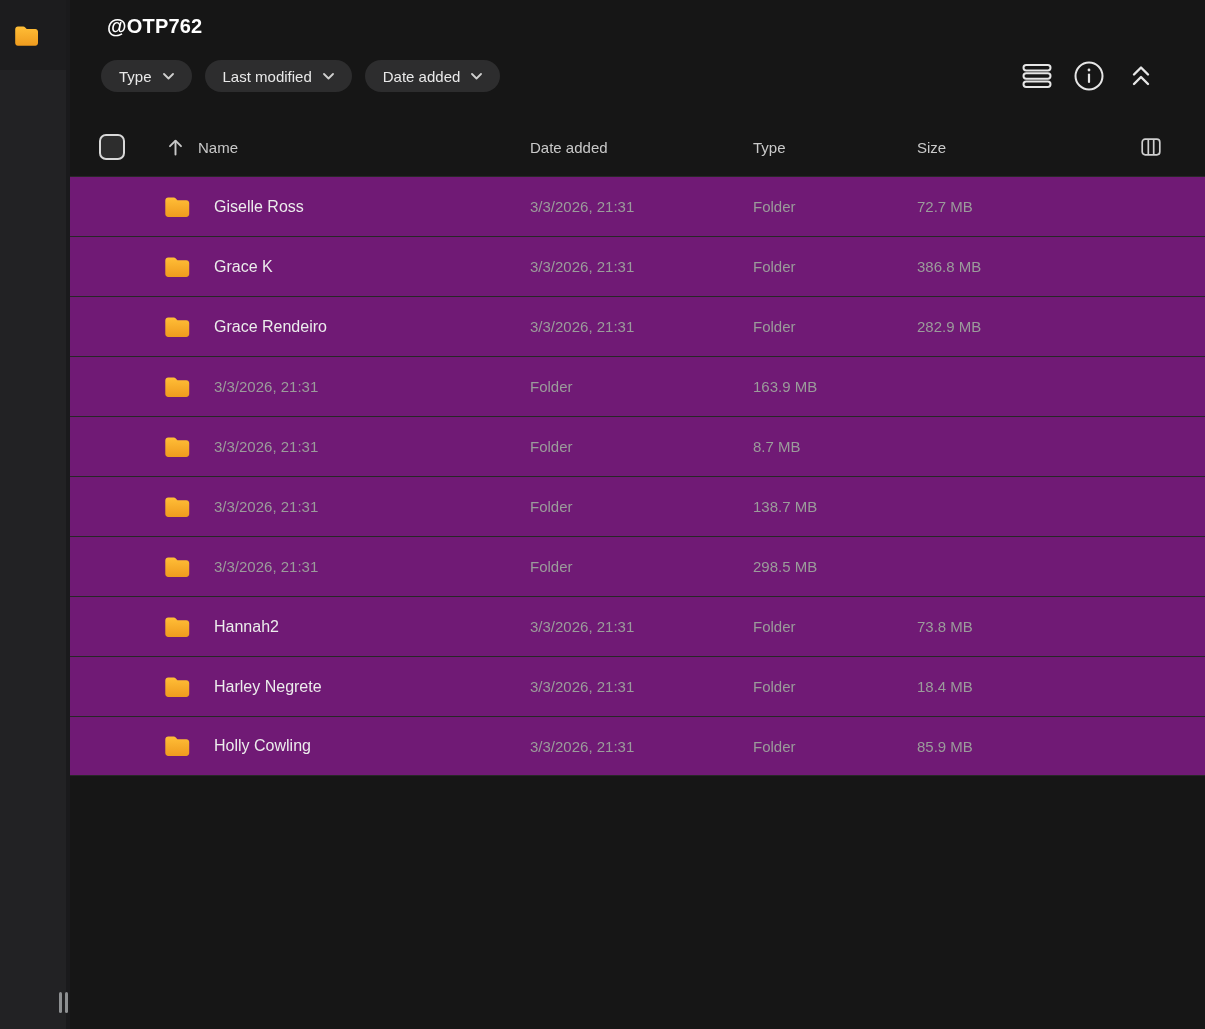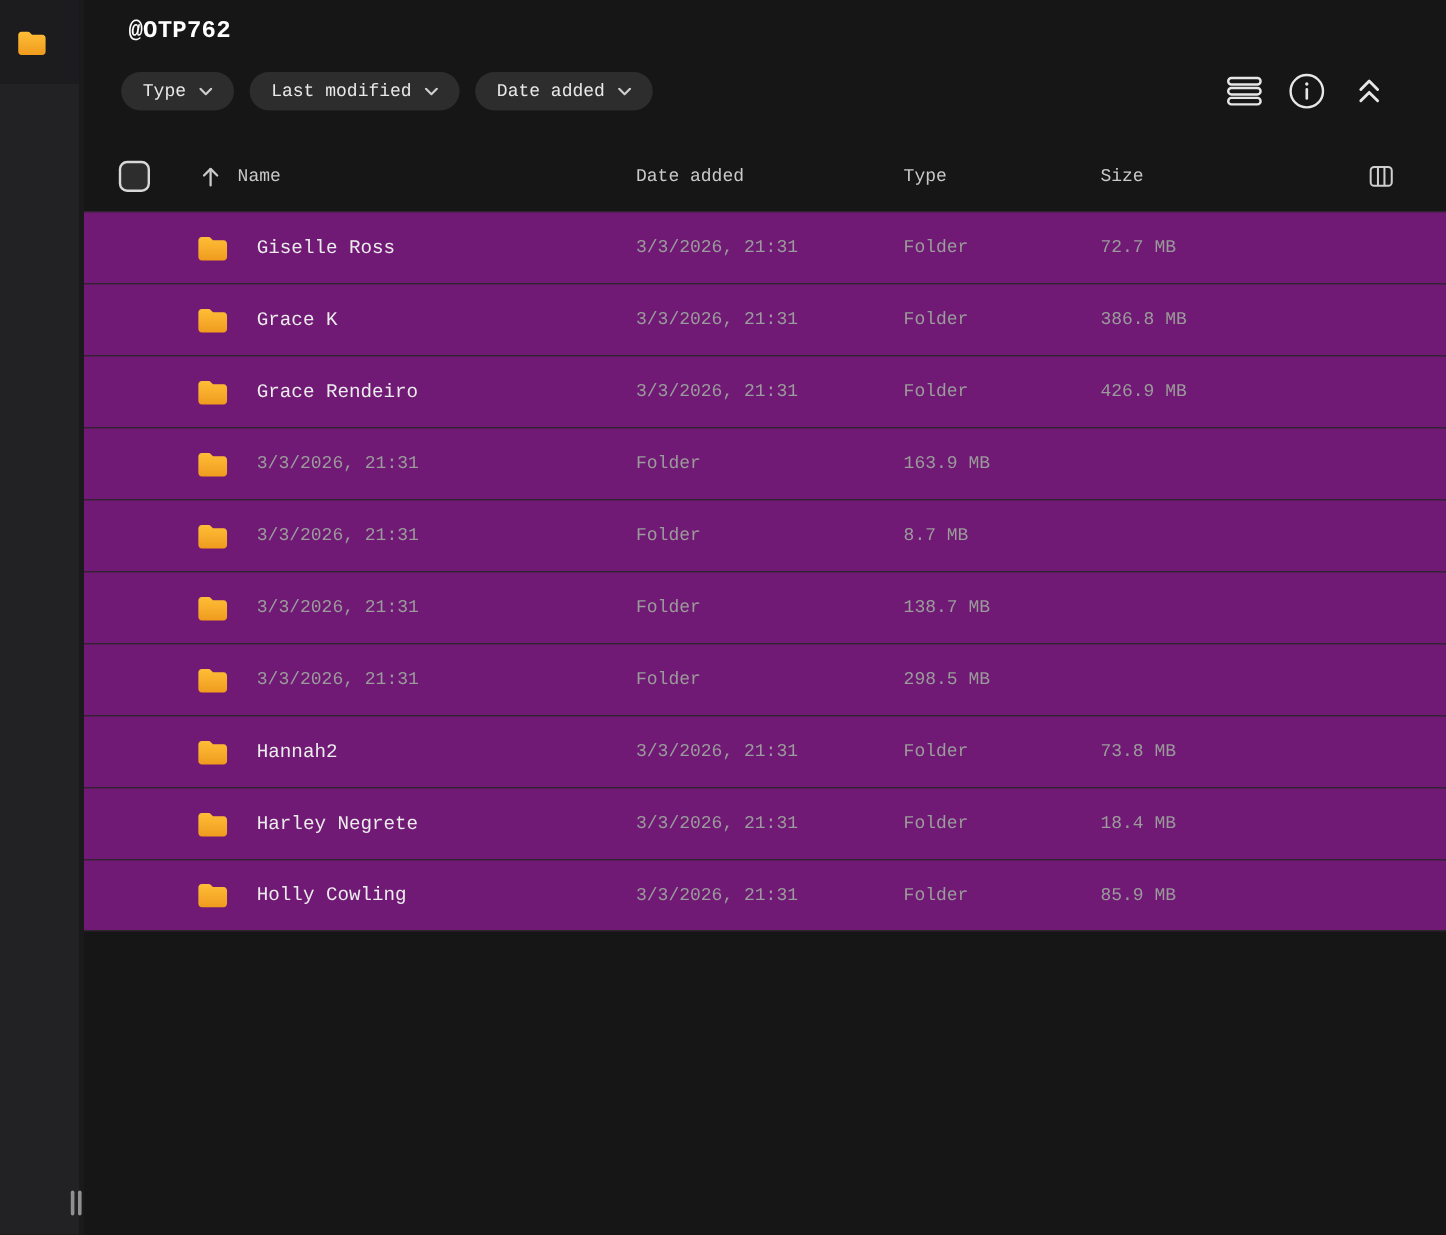--- a/index.html
+++ b/index.html
@@ -30,21 +30,21 @@
   .resize-handle {
     position:absolute; left:59px; bottom:16px;
     display:flex; gap:3px; cursor:col-resize;
   }
   .resize-handle i {
     display:block; width:3px; height:21px;
     background:#8e9092; border-radius:2px;
   }
 
   
-  .main { flex:1; display:flex; flex-direction:column; position:relative;font-family:Liberation Mono, monospace; }
+  .main { flex:1; display:flex; flex-direction:column; position:relative; }
 
   .titlebar { padding:15px 0 0 37px; height:60px; }
   .page-title { font-size:20px; font-weight:700; color:#ffffff; letter-spacing:.2px; }
 
   .toolbar {
     height:32px; display:flex; align-items:center;
     padding-left:31px; padding-right:48px;
   }
   .chips { display:flex; gap:13px; }
   .chip {
@@ -241,21 +241,21 @@
 
   <div class="row">
     <span class="cell-icon">
       <svg width="26" height="22" viewBox="0 0 26 22">
         <path d="M1.3 4.5c0-1.6 1.3-2.9 2.9-2.9h5.5c.8 0 1.6.3 2.1.9l1.6 1.7h8.9c1.6 0 2.9 1.3 2.9 2.9v11c0 1.6-1.3 2.9-2.9 2.9H4.2c-1.6 0-2.9-1.3-2.9-2.9V4.5z" fill="url(#folderGrad)"></path>
       </svg>
     </span>
     <span class="cell name">Grace Rendeiro</span>
     <span class="cell sub">3/3/2026, 21:31</span>
     <span class="cell sub">Folder</span>
-    <span class="cell sub">426.9 MB</span>
+    <span class="cell sub">282.9 MB</span>
   </div>
 
   <div class="row">
     <span class="cell-icon">
       <svg width="26" height="22" viewBox="0 0 26 22">
         <path d="M1.3 4.5c0-1.6 1.3-2.9 2.9-2.9h5.5c.8 0 1.6.3 2.1.9l1.6 1.7h8.9c1.6 0 2.9 1.3 2.9 2.9v11c0 1.6-1.3 2.9-2.9 2.9H4.2c-1.6 0-2.9-1.3-2.9-2.9V4.5z" fill="url(#folderGrad)"></path>
       </svg>
     </span>
     <span class="cell sub">3/3/2026, 21:31</span>
     <span class="cell sub">Folder</span>

